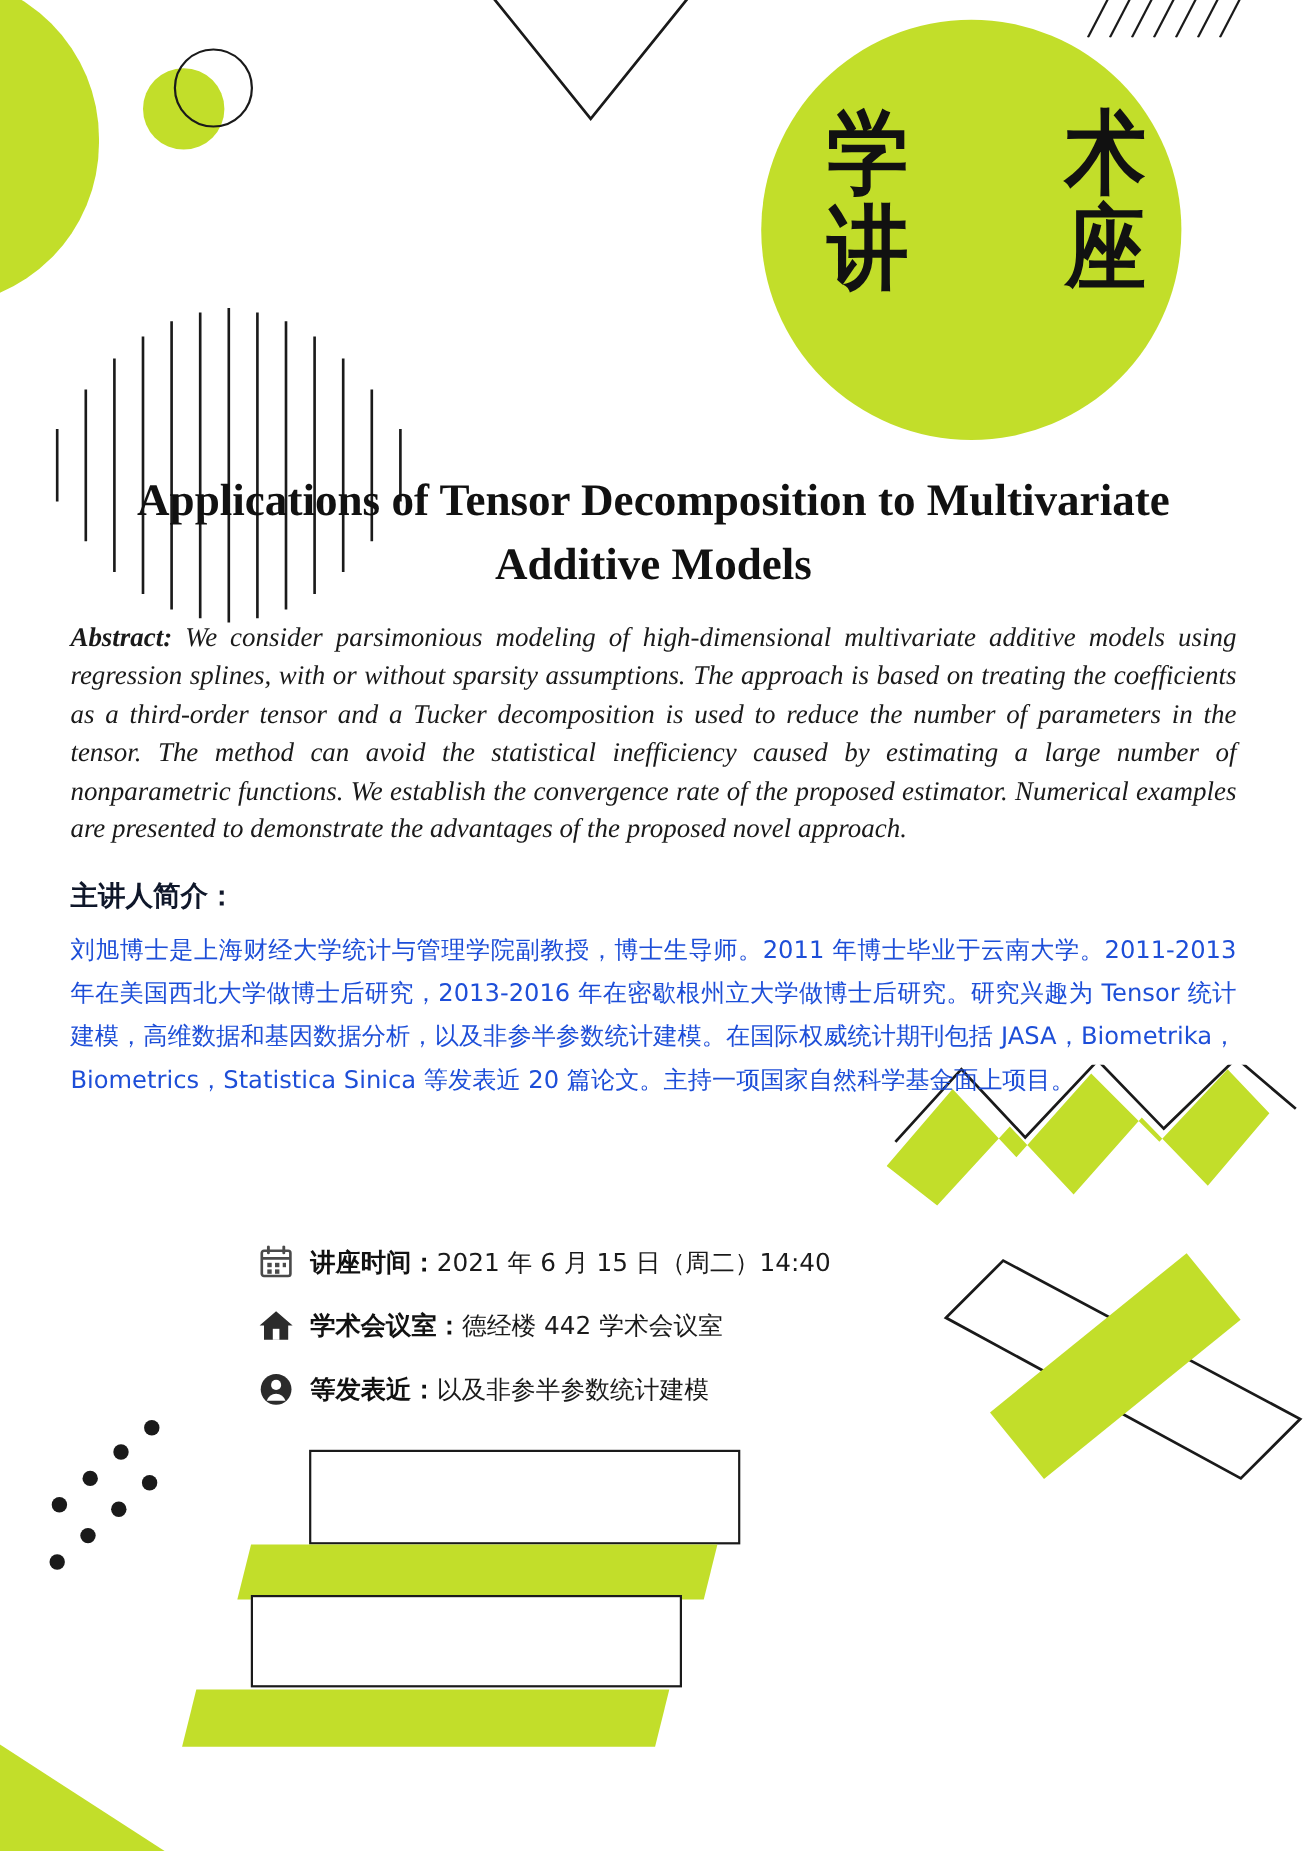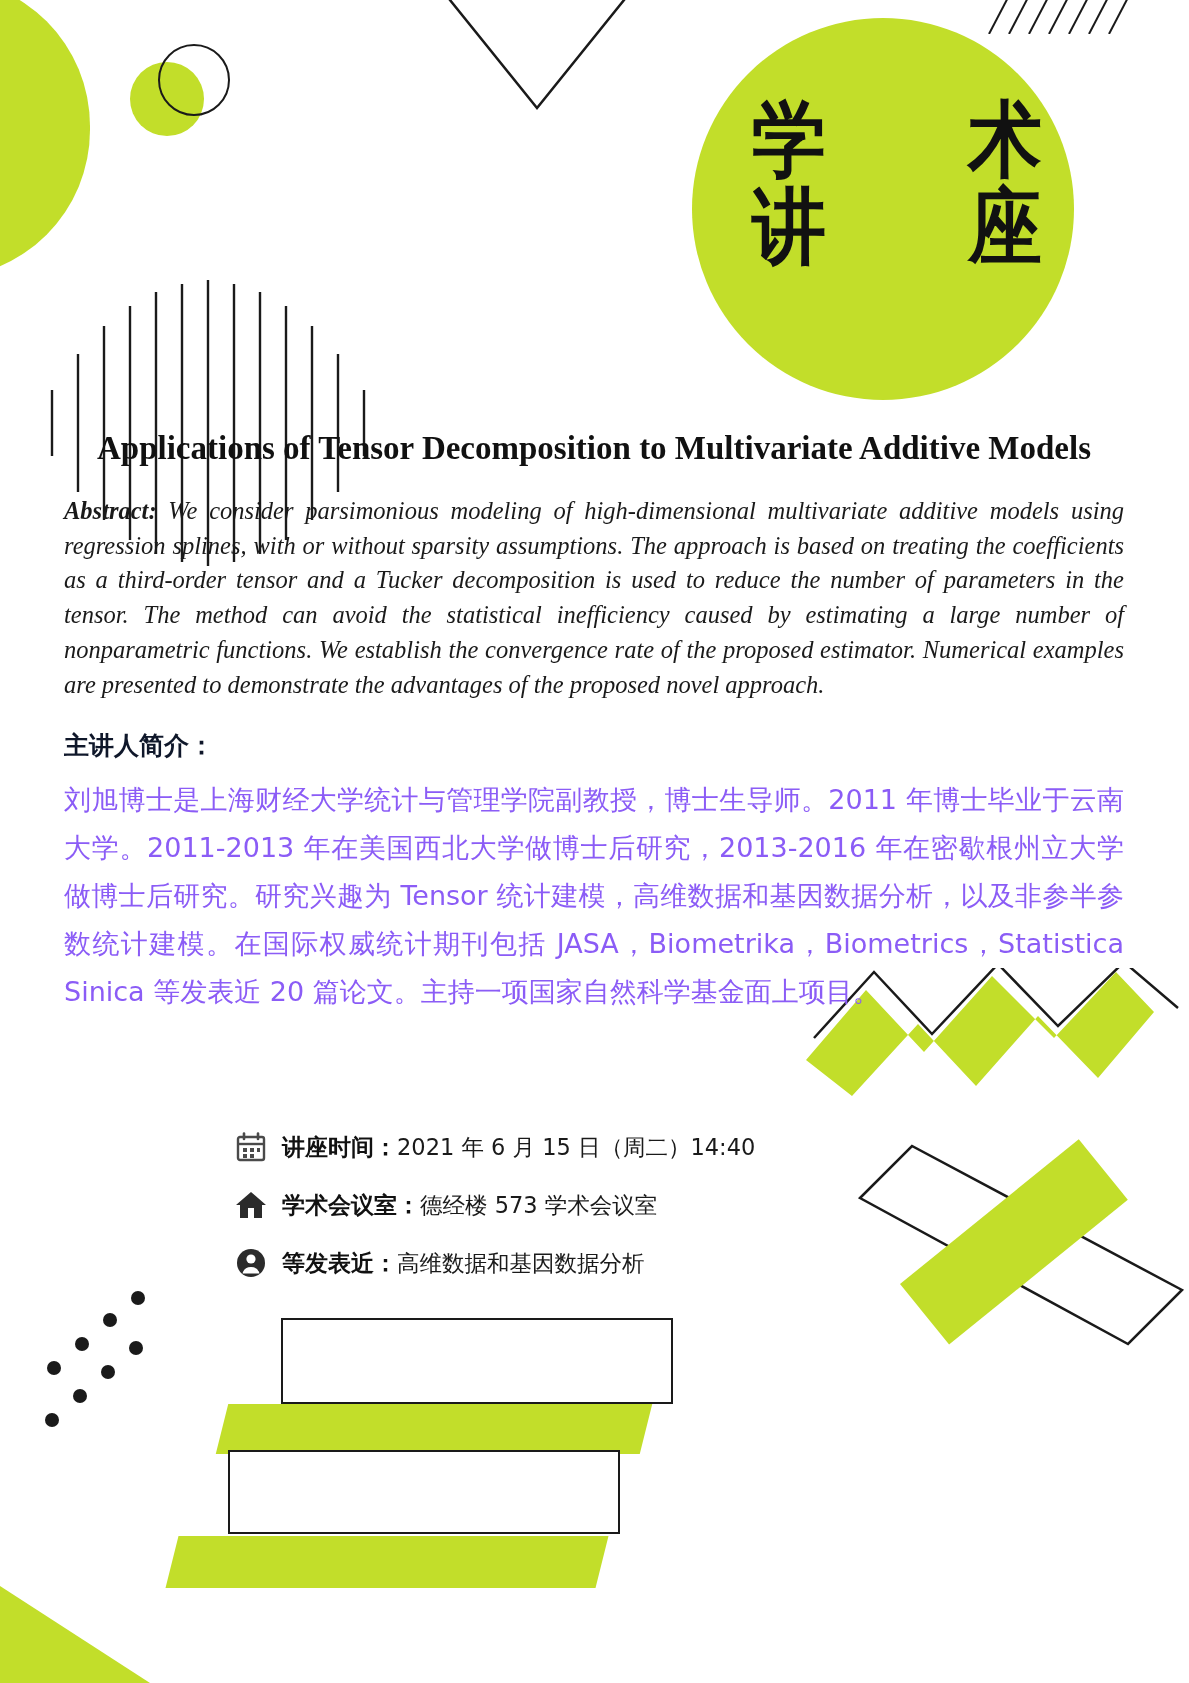--- a/index.html
+++ b/index.html
@@ -154,21 +154,21 @@
     position: absolute;
     left: 64px;
     top: 425px;
     width: 1060px;
     z-index: 4;
   }
 
   .talk-title {
     font-family: "Liberation Serif", serif;
     font-weight: bold;
-    font-size: 33px;
+    font-size: 41px;
     line-height: 1.42;
     text-align: center;
     margin: 0 0 22px 0;
     padding: 0 28px;
     color: #111;
   }
 
   .abstract {
     font-size: 24.5px;
     line-height: 1.42;
@@ -183,25 +183,25 @@
   .speaker-heading {
     margin: 26px 0 14px 0;
     font-family: "DejaVu Sans", sans-serif;
     font-weight: bold;
     font-size: 25px;
     color: #0f172a;
   }
 
   .speaker-bio {
     font-family: "DejaVu Sans", sans-serif;
-    font-size: 27px;
+    font-size: 22px;
     line-height: 1.78;
     text-align: justify;
     margin: 0;
-    color: #8b5cf6;
+    color: #1d4ed8;
   }
 
   
   .info {
     position: absolute;
     left: 234px;
     top: 1130px;
     z-index: 6;
   }
   .info-row {
@@ -358,28 +358,28 @@
   </div>
 
   <div class="info-row">
     <span class="info-icon">
       <svg width="32" height="30" viewBox="0 0 32 30">
         <path d="M16 2 L31 15 L27 15 L27 28 L5 28 L5 15 L1 15 Z" fill="#2b2b2b"></path>
         <rect x="13" y="18" width="6" height="10" fill="#ffffff"></rect>
       </svg>
     </span>
     <span class="info-label">学术会议室：</span>
-    <span class="info-value">德经楼 573 学术会议室</span>
+    <span class="info-value">德经楼 442 学术会议室</span>
   </div>
 
   <div class="info-row">
     <span class="info-icon">
       <svg width="30" height="30" viewBox="0 0 30 30">
         <circle cx="15" cy="15" r="14" fill="#2b2b2b"></circle>
         <circle cx="15" cy="11" r="4.6" fill="#ffffff"></circle>
         <path d="M6.5 25.5 a8.8 8.8 0 0 1 17 0 Z" fill="#ffffff"></path>
       </svg>
     </span>
     <span class="info-label">等发表近：</span>
-    <span class="info-value">高维数据和基因数据分析</span>
+    <span class="info-value">以及非参半参数统计建模</span>
   </div>
 
 </div>
 
 </body></html>

